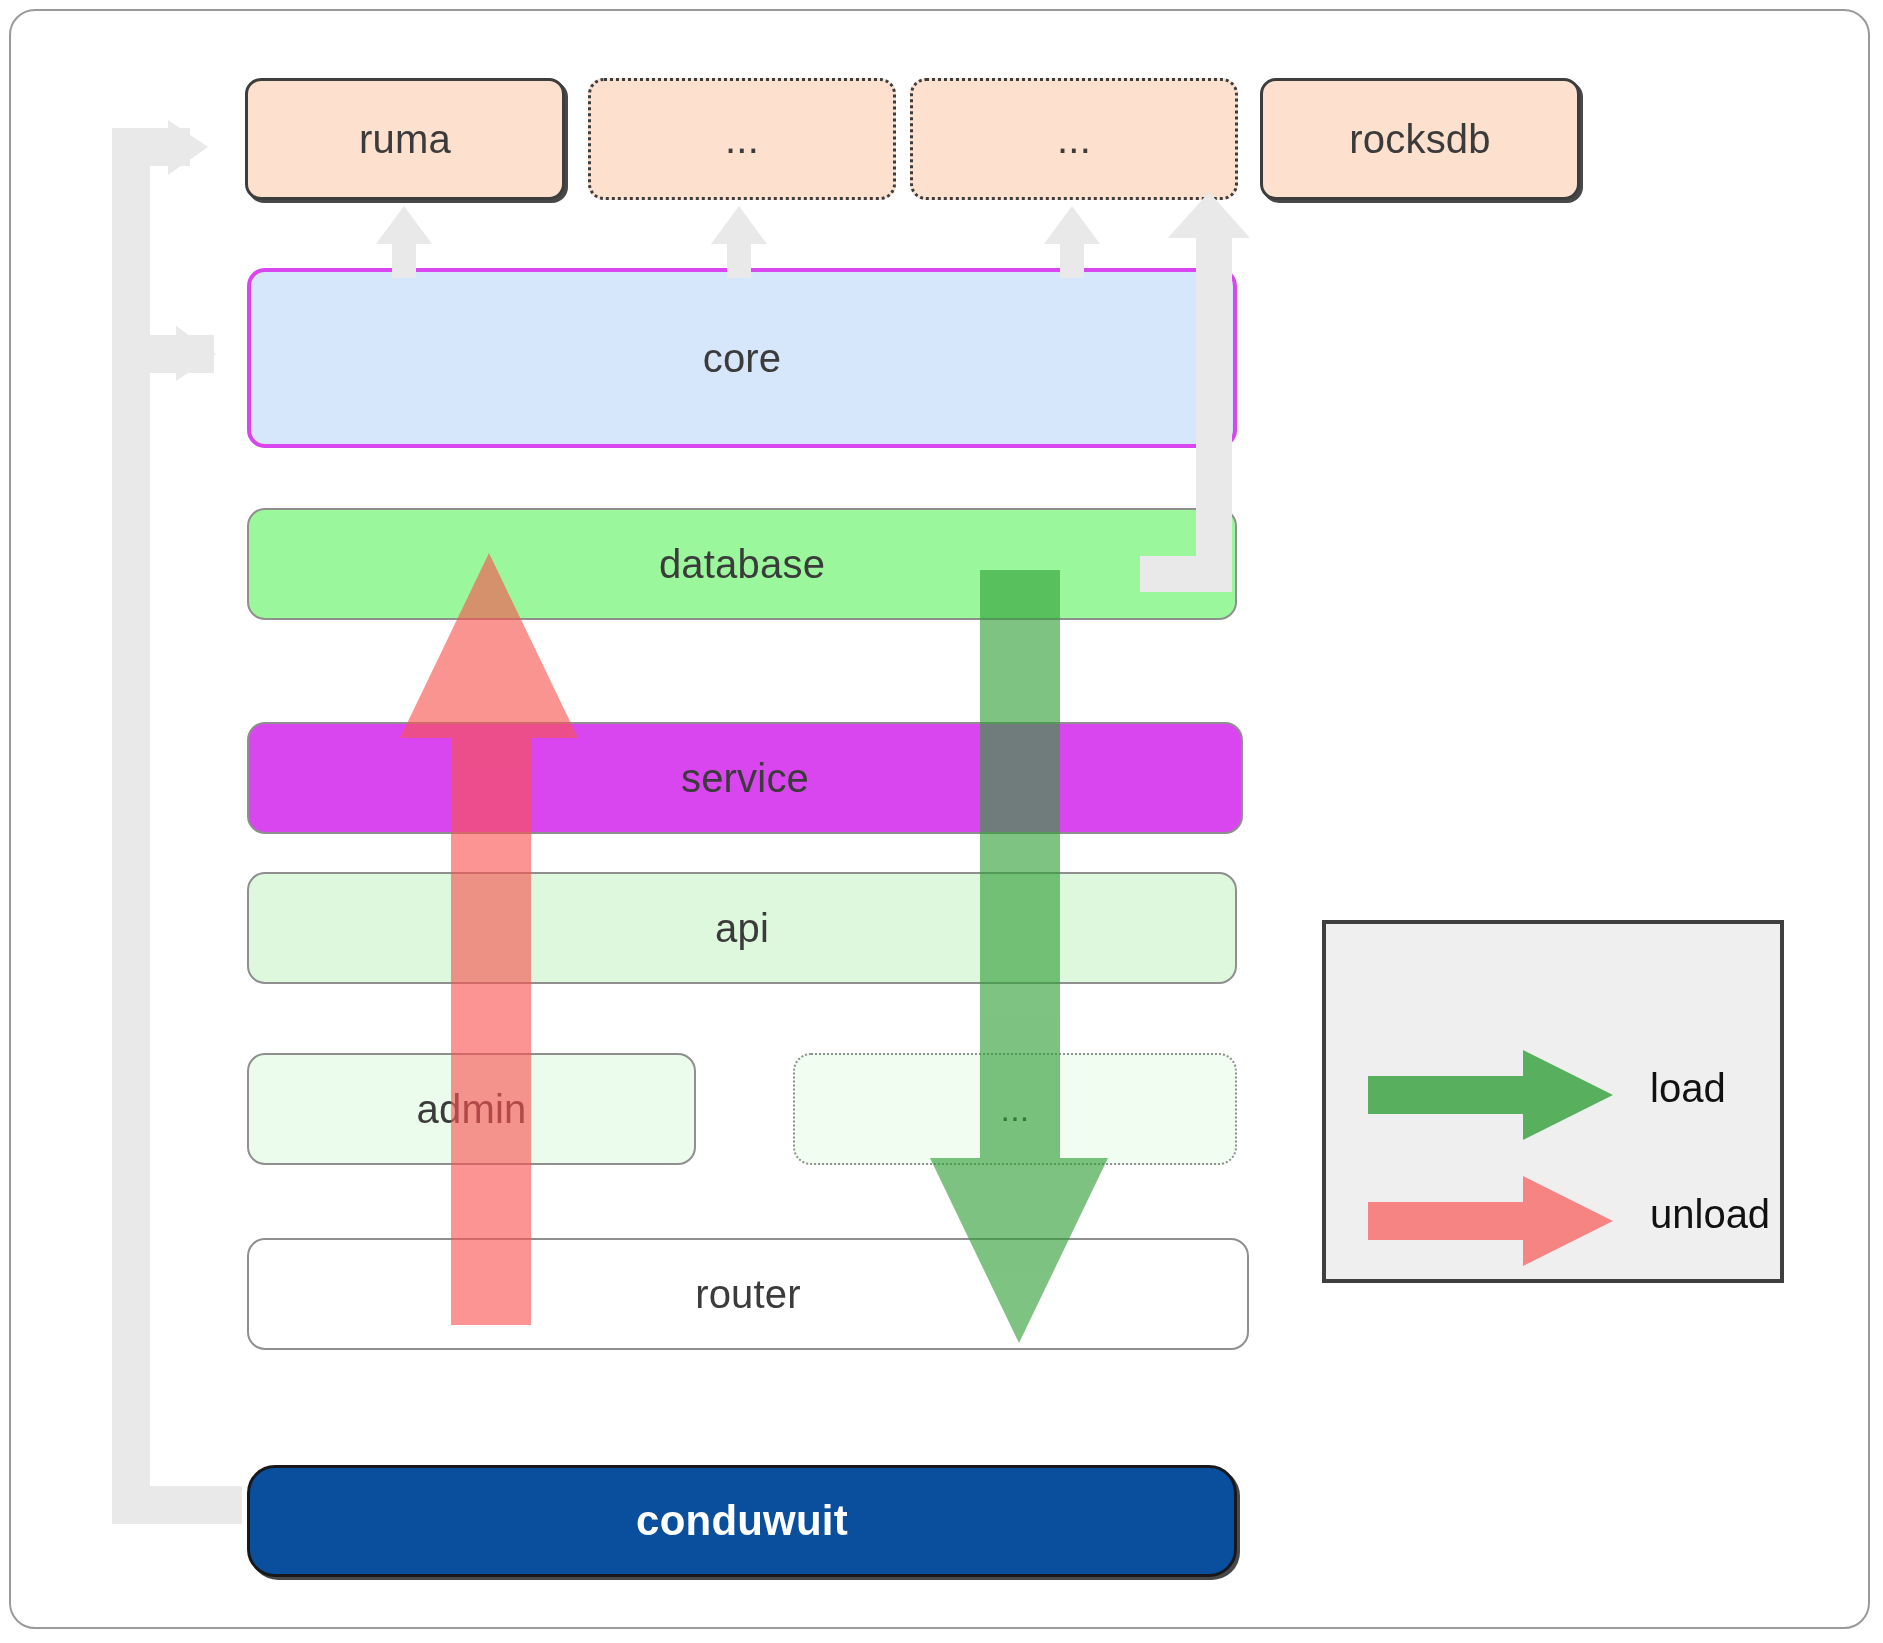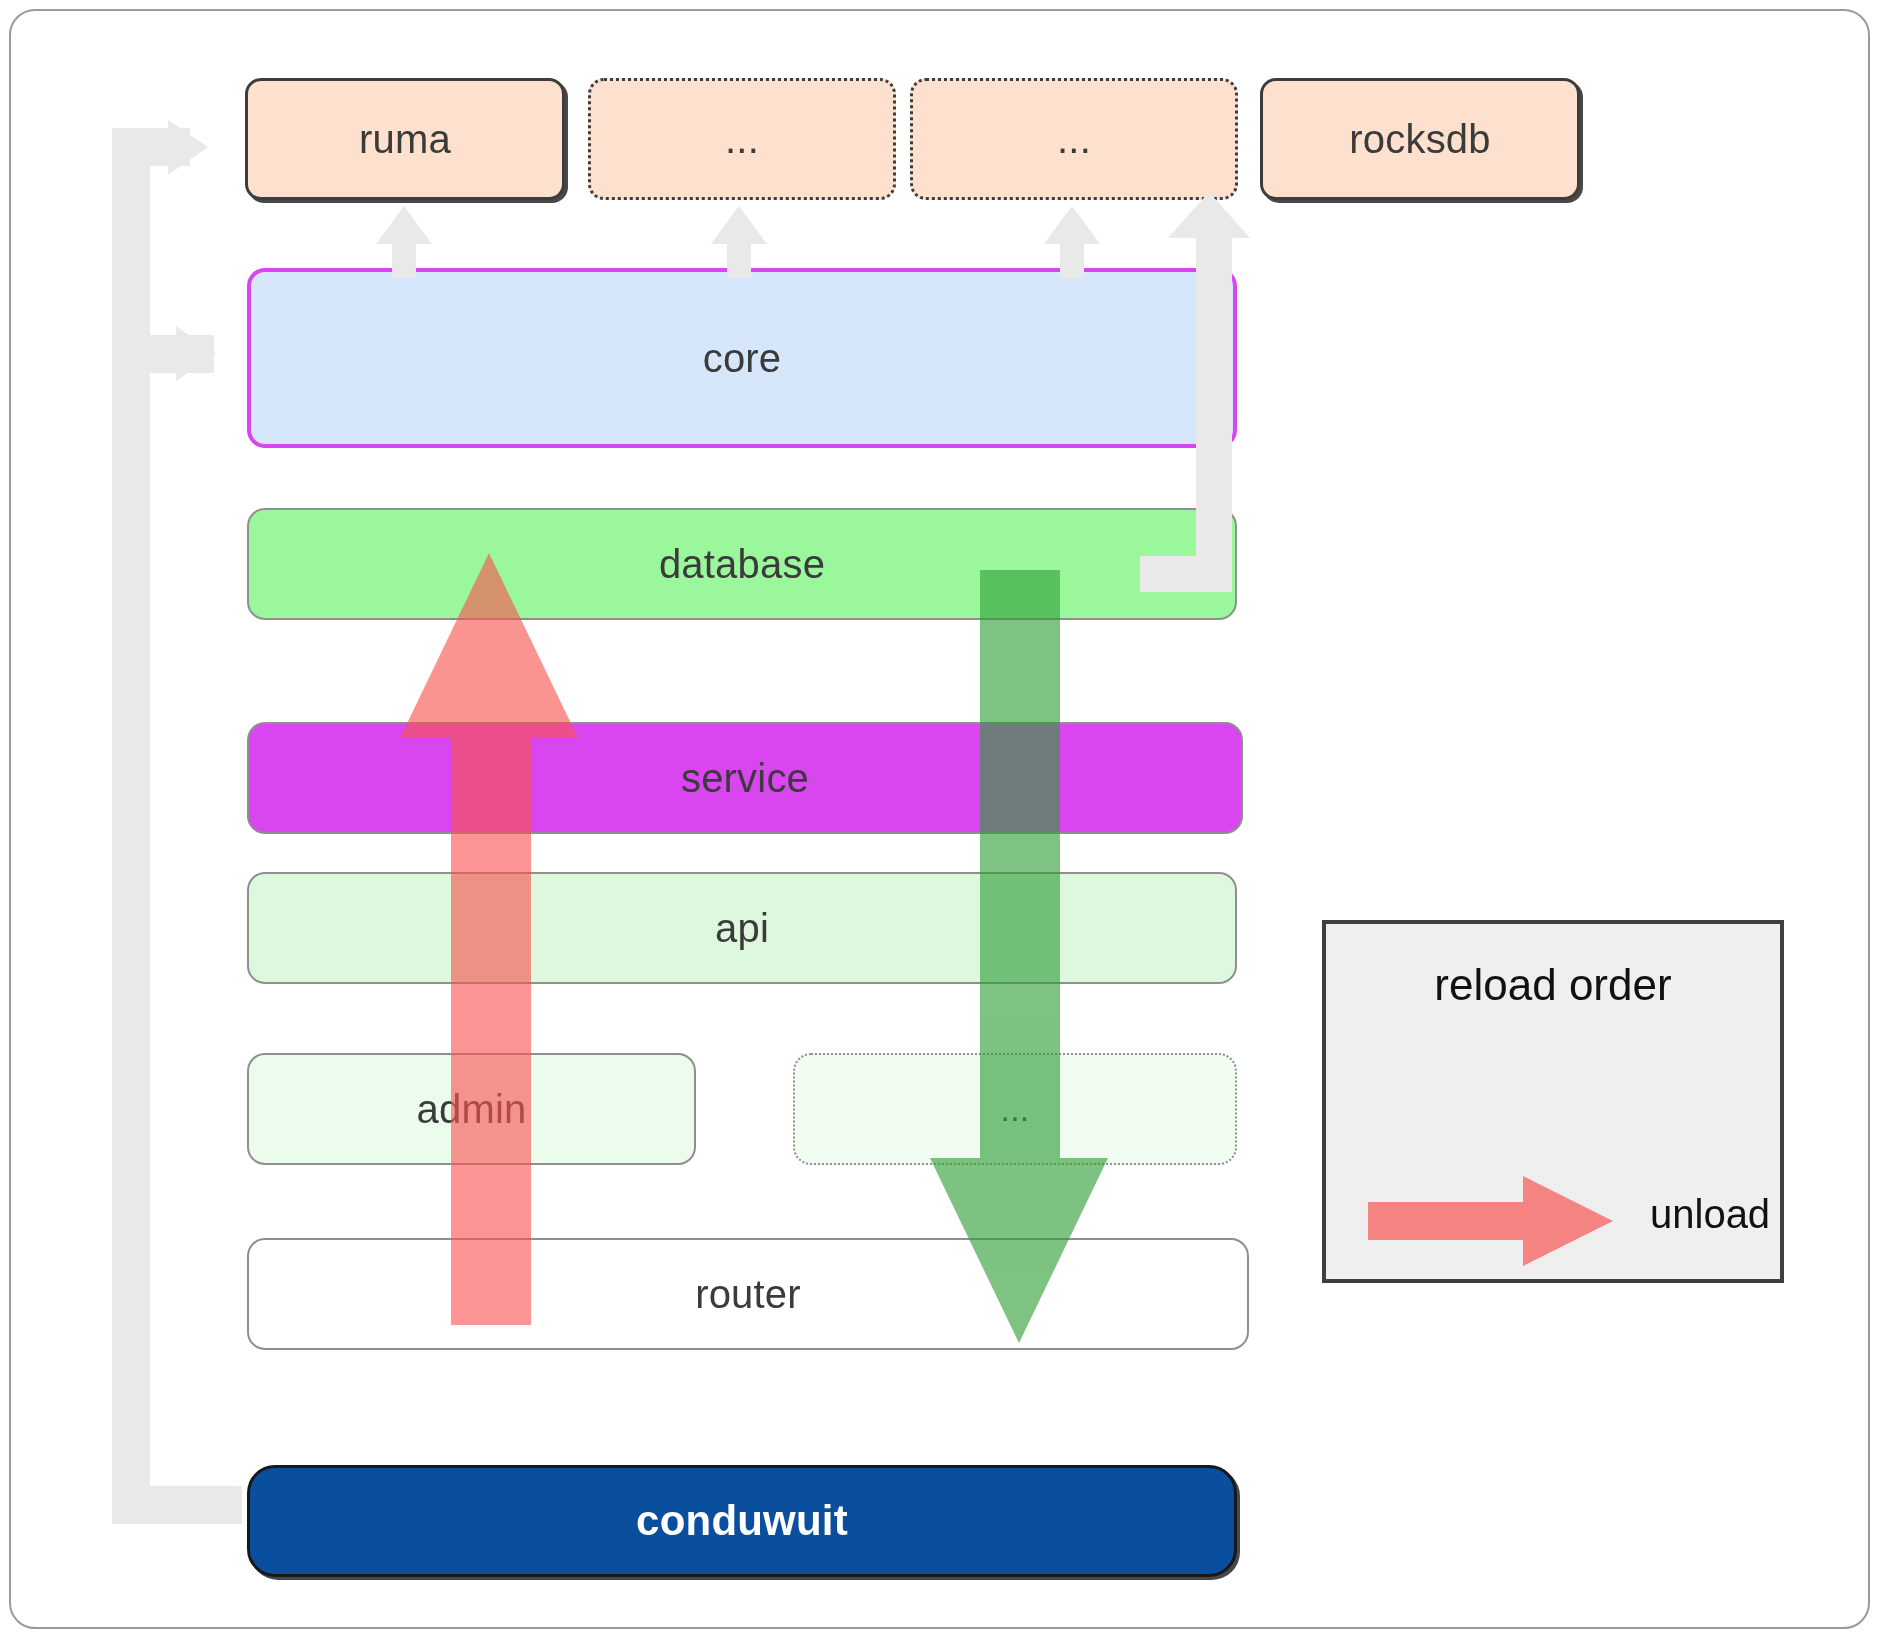--- a/index.html
+++ b/index.html
@@ -161,22 +161,30 @@
       <polygon points="489,553 578,738 400,738" fill="#f8534f"></polygon>
     </g>
 
     <g opacity="0.62">
       <rect x="980" y="570" width="80" height="680" fill="#2e9e35"></rect>
       <polygon points="1019,1343 930,1158 1108,1158" fill="#2e9e35"></polygon>
     </g>
   </svg>
 
   <div class="legend legend-z">
-    <div class="legend-title">reload order</div>
 
+    <div class="legend-row" style="top:126px;">
+      <svg width="330" height="90" style="position:absolute;left:42px;top:0;" viewBox="0 0 330 90" xmlns="http://www.w3.org/2000/svg">
+        <g opacity="0.78">
+          <rect x="0" y="26" width="200" height="38" fill="#2e9e35"></rect>
+          <polygon points="245,45 155,0 155,90" fill="#2e9e35"></polygon>
+        </g>
+      </svg>
+      <span class="legend-label">load</span>
+    </div>
 
     <div class="legend-row" style="top:252px;">
       <svg width="330" height="90" style="position:absolute;left:42px;top:0;" viewBox="0 0 330 90" xmlns="http://www.w3.org/2000/svg">
         <g opacity="0.68">
           <rect x="0" y="26" width="200" height="38" fill="#f8534f"></rect>
           <polygon points="245,45 155,0 155,90" fill="#f8534f"></polygon>
         </g>
       </svg>
       <span class="legend-label">unload</span>
     </div>

